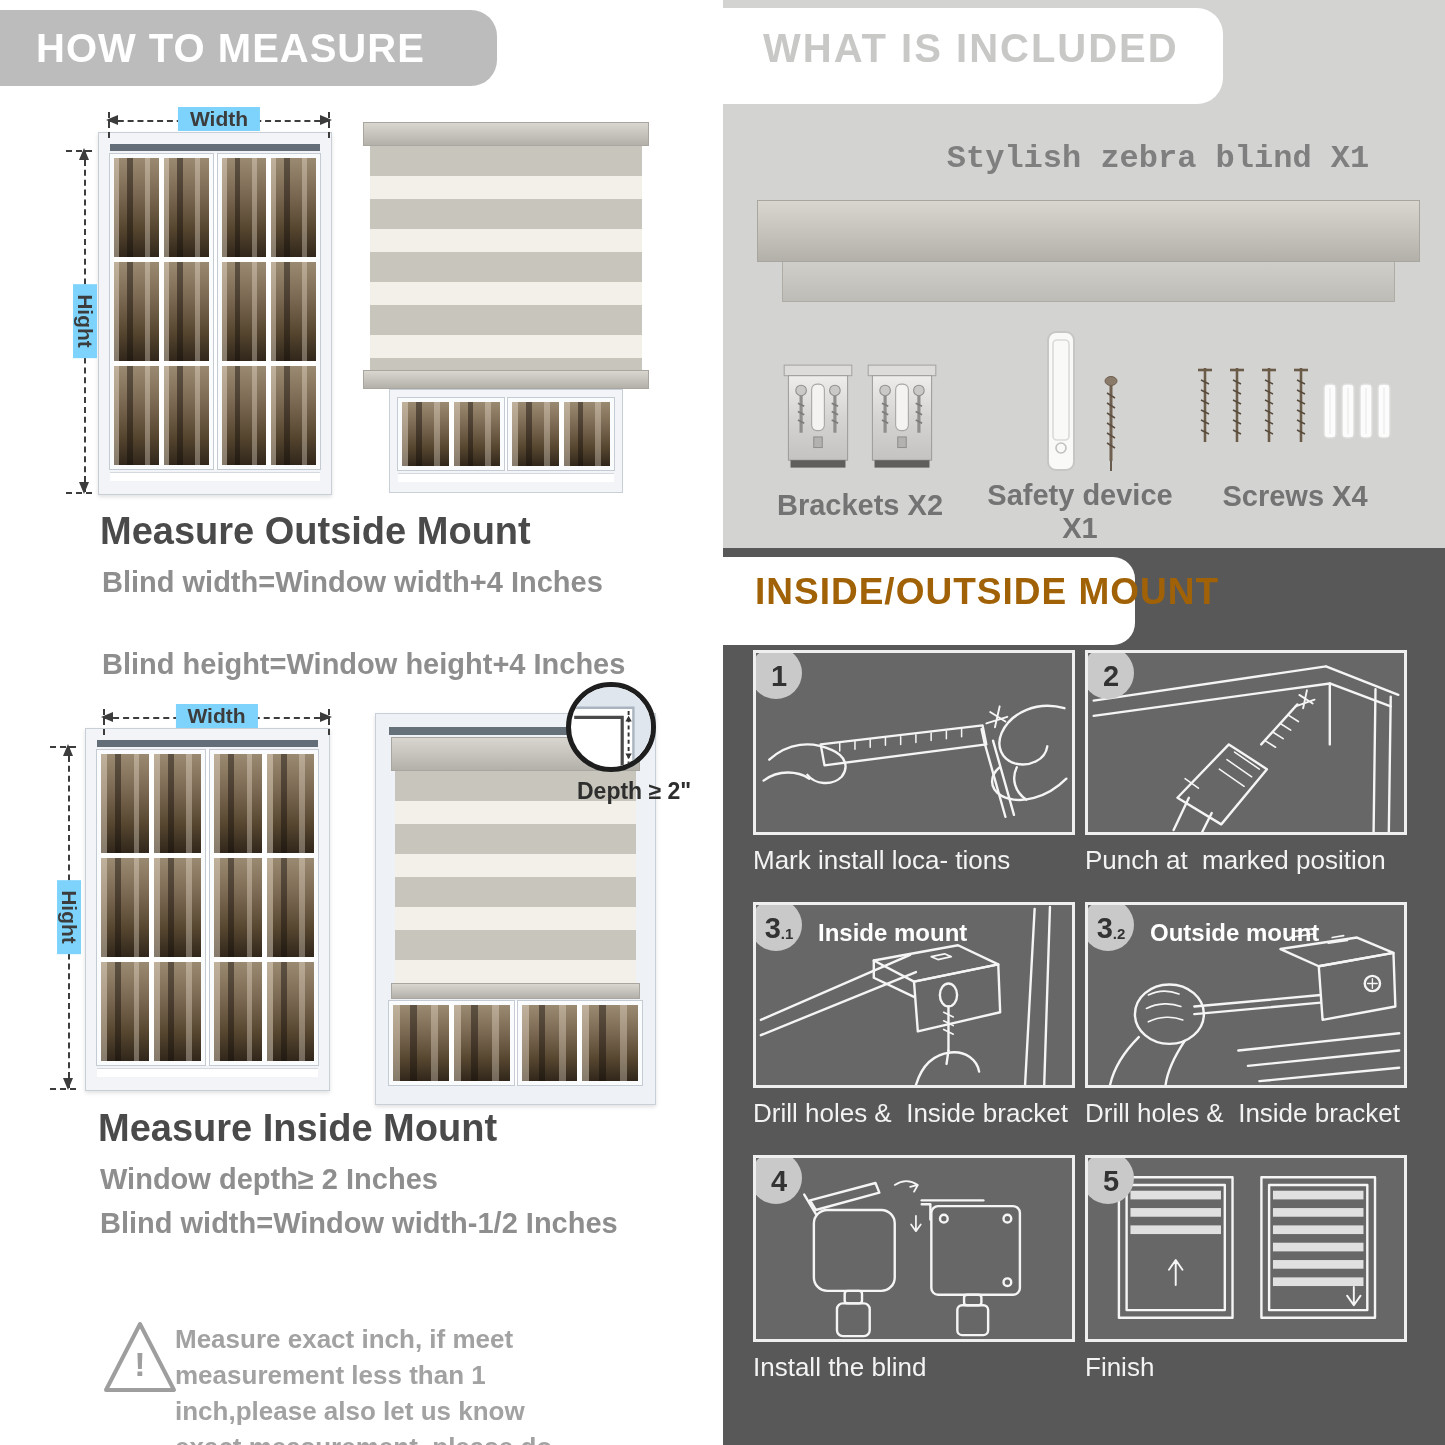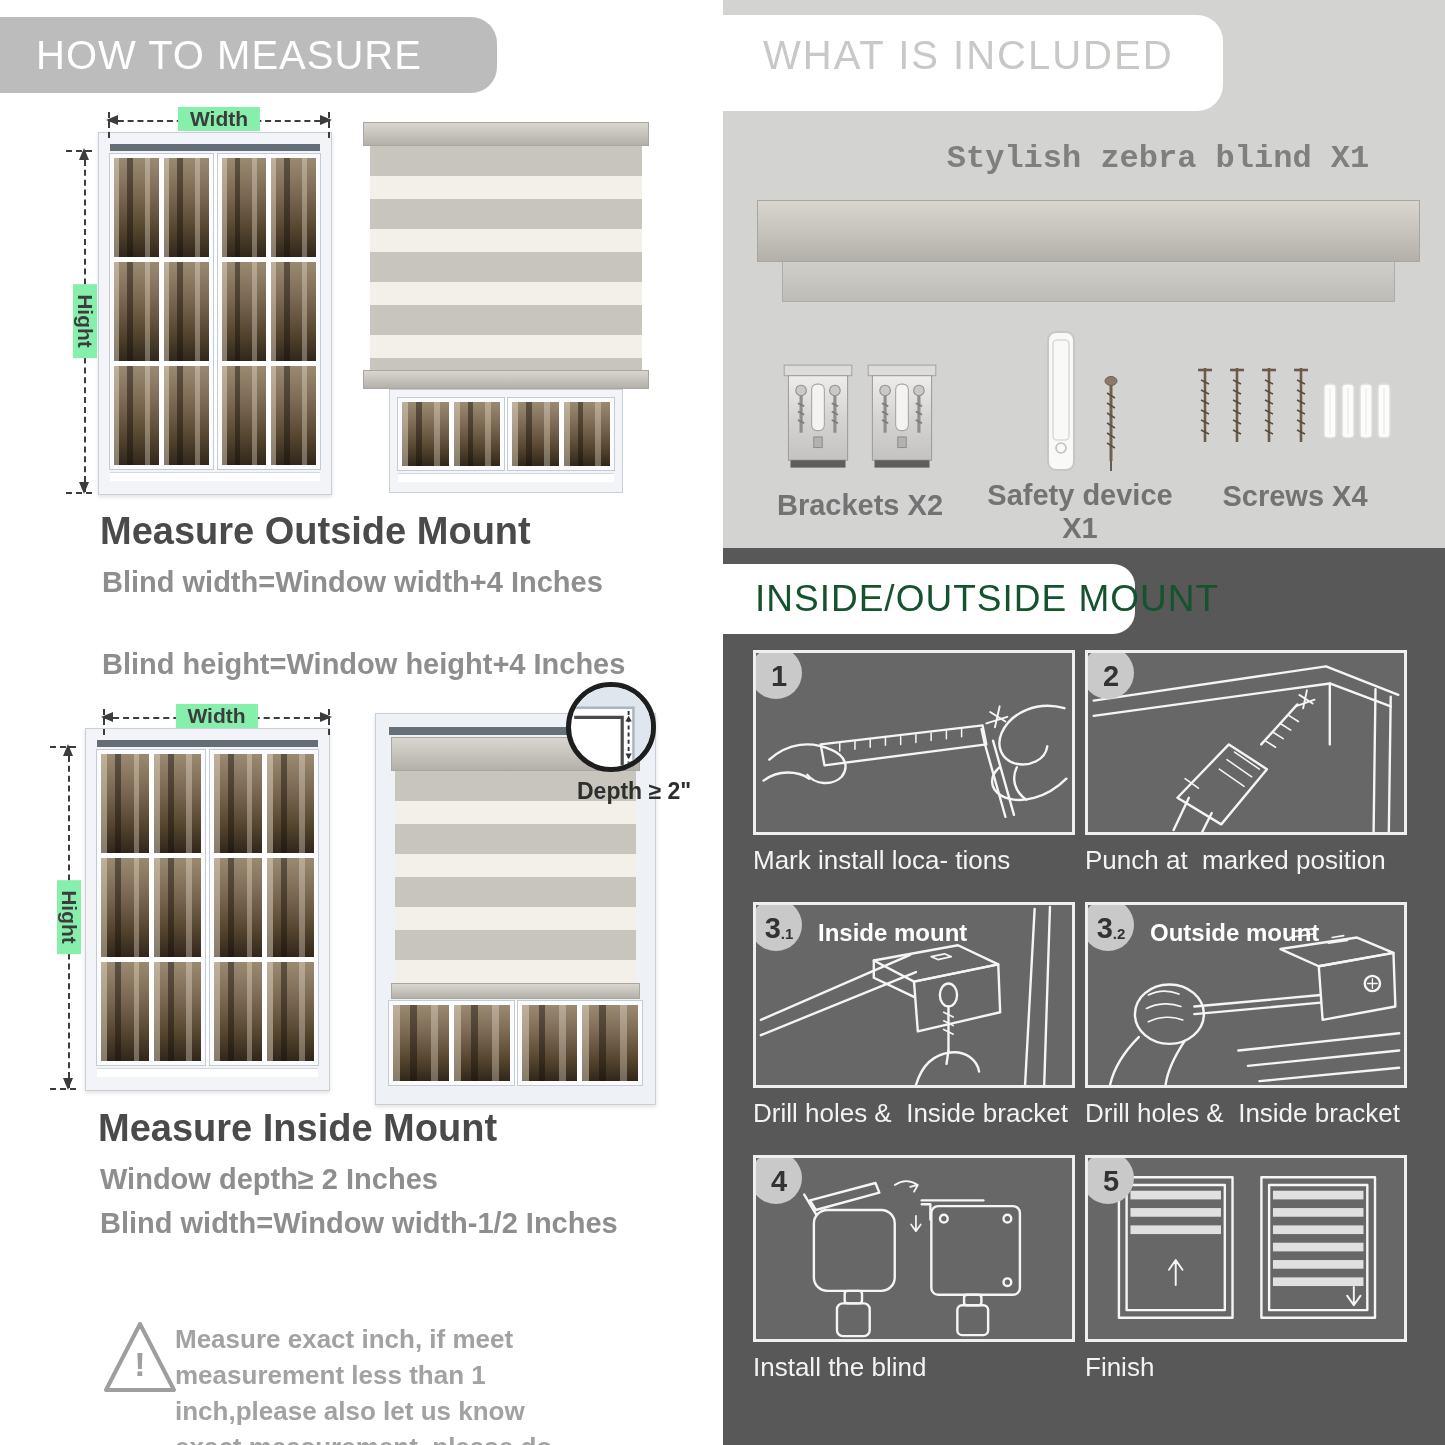--- a/index.html
+++ b/index.html
@@ -4,48 +4,48 @@
 <style>
   * { margin:0; padding:0; box-sizing:border-box; }
   html,body { width:1445px; height:1445px; font-family:"Liberation Sans", sans-serif; background:#fff; }
   #root { position:relative; width:1445px; height:1445px; overflow:hidden; background:#fff; }
 
   
   .right-top    { position:absolute; left:723px; top:0; width:722px; height:548px; background:#d3d3d2; }
   .right-bottom { position:absolute; left:723px; top:548px; width:722px; height:897px; background:#585858; }
 
   
-  .banner { position:absolute; font-weight:400; letter-spacing:1px; white-space:nowrap;margin-top:7px; }
+  .banner { position:absolute; font-weight:700; letter-spacing:1px; white-space:nowrap; }
   .banner-htm { left:0; top:10px; width:497px; height:76px; background:#bcbcbc; border-radius:0 26px 26px 0;
                 color:#fff; font-size:40px; line-height:76px; padding-left:36px; }
   .banner-wii { left:723px; top:8px; width:500px; height:96px; background:#fff; border-radius:0 26px 26px 0;
                 color:#c8c8c7; font-size:40px; line-height:80px; padding-left:40px; letter-spacing:2px; }
-  .banner-iom { left:723px; top:557px; width:412px; height:70px; background:#fff; border-radius:0 22px 22px 0;
-                color:#14532d; font-size:37px; line-height:70px; padding-left:32px; }
+  .banner-iom { left:723px; top:557px; width:412px; height:88px; background:#fff; border-radius:0 22px 22px 0;
+                color:#a16207; font-size:37px; line-height:70px; padding-left:32px; }
 
   
   .window { position:absolute; background:#f2f4f7; border:1px solid #c9cfd6; box-shadow:0 2px 4px rgba(0,0,0,.12); padding:11px; }
   .win-topbar { height:7px; background:#646e78; margin-bottom:3px; }
   .win-glass { display:flex; gap:5px; background:#fff; height:calc(100% - 24px); }
   .sash { flex:1; border:4px solid #fafbfd; outline:1px solid #c5cbd2; display:grid;
           grid-template-columns:1fr 1fr; grid-template-rows:1fr 1fr 1fr; gap:5px; background:#fff; }
   .pane { background:
       linear-gradient(90deg, rgba(236,224,206,.45) 0 12%, rgba(0,0,0,0) 12% 30%, rgba(18,13,9,.45) 30% 42%,
                       rgba(0,0,0,0) 42% 68%, rgba(241,231,215,.35) 68% 80%, rgba(0,0,0,0) 80%),
       linear-gradient(180deg,#9b8a72 0%, #7a6751 38%, #55452f 72%, #30261a 100%); }
   .win-sill { height:9px; background:#fff; border-top:1px solid #d4d9df; margin-top:3px; }
 
   
   .rail { background:linear-gradient(180deg,#d8d6cf,#c2c0b8 60%,#b2b0a8); border:1px solid #a8a69e; }
   .fabric { background:repeating-linear-gradient(180deg,#c8c6bc 0 30px, #f2f0e9 30px 53px); }
 
   
   .harrow { position:absolute; height:0; border-top:2px dashed #3c3c3c; }
   .varrow { position:absolute; width:0; border-left:2px dashed #3c3c3c; }
-  .mlbl { position:absolute; background:#86efac; color:#3c3c3c; font-weight:700; font-size:21px; }
+  .mlbl { position:absolute; background:#7dd3fc; color:#3c3c3c; font-weight:700; font-size:21px; }
   .harrow .mlbl { left:50%; top:-15px; transform:translateX(-50%); padding:0 12px; }
   .varrow .mlbl { top:50%; left:0; transform:translate(-54%,-50%); padding:10px 0; writing-mode:vertical-rl; }
   .ah { position:absolute; width:0; height:0; }
   .ah-l { border-top:5px solid transparent; border-bottom:5px solid transparent; border-right:12px solid #3c3c3c; left:-2px; top:-7px; }
   .ah-r { border-top:5px solid transparent; border-bottom:5px solid transparent; border-left:12px solid #3c3c3c; right:-2px; top:-7px; }
   .ah-u { border-left:5px solid transparent; border-right:5px solid transparent; border-bottom:12px solid #3c3c3c; top:-2px; left:-7px; }
   .ah-d { border-left:5px solid transparent; border-right:5px solid transparent; border-top:12px solid #3c3c3c; bottom:-2px; left:-7px; }
   .guide-v { position:absolute; width:0; border-left:2px dashed #3c3c3c; height:26px; }
   .guide-h { position:absolute; height:0; border-top:2px dashed #3c3c3c; width:26px; }
 

